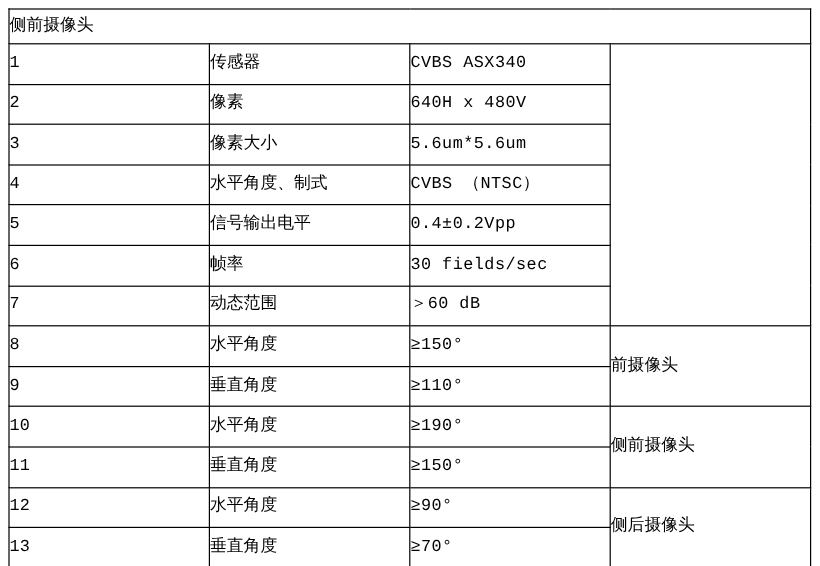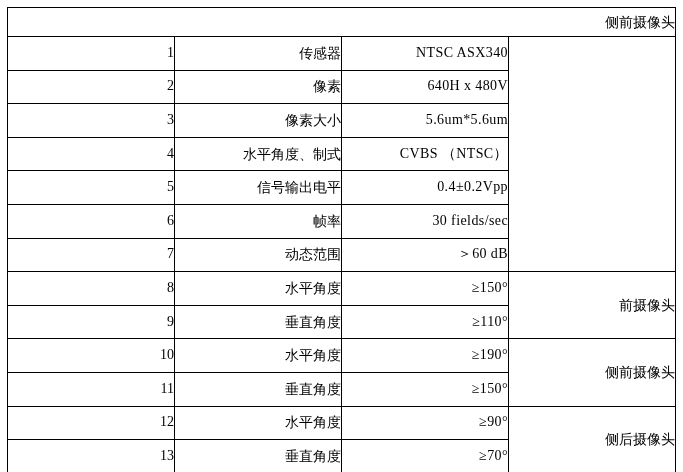--- a/index.html
+++ b/index.html
@@ -18,24 +18,25 @@
     border-collapse: collapse;
     width: 669px;
     margin: 7px 0 0 7px;
     table-layout: fixed;
   }
   .spec-table td,
   .spec-table th {
     border: 1px solid #000000;
     font-weight: normal;
     padding: 0;
-    text-align: right;
+    text-align: left;
     vertical-align: middle;
     font-size: 14px;
     line-height: 1.2;
+    font-family: Liberation Mono, monospace;
   }
   .title-cell {
     height: 28px;
     font-size: 15px;
     font-weight: bold;
     font-family: "Liberation Sans", sans-serif;
   }
   .row-cell {
     height: 32.6px;
   }
@@ -67,21 +68,21 @@
 
 <table class="spec-table">
   <tbody>
     <tr>
       <td class="title-cell" colspan="4">侧前摄像头</td>
     </tr>
 
     <tr>
       <td class="row-cell col-index idx">1</td>
       <td class="row-cell col-item cn">传感器</td>
-      <td class="row-cell col-value val">NTSC  ASX340</td>
+      <td class="row-cell col-value val">CVBS  ASX340</td>
       <td class="row-cell col-note note" rowspan="7"></td>
     </tr>
 
     <tr>
       <td class="row-cell col-index idx">2</td>
       <td class="row-cell col-item cn">像素</td>
       <td class="row-cell col-value val">640H x 480V</td>
     </tr>
 
     <tr>

